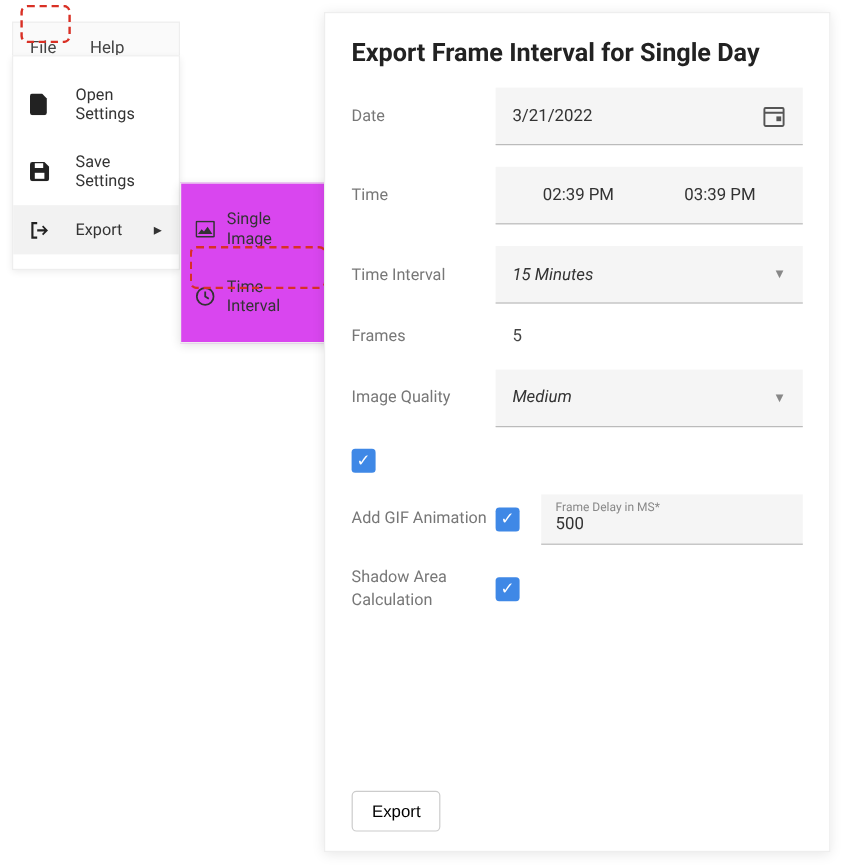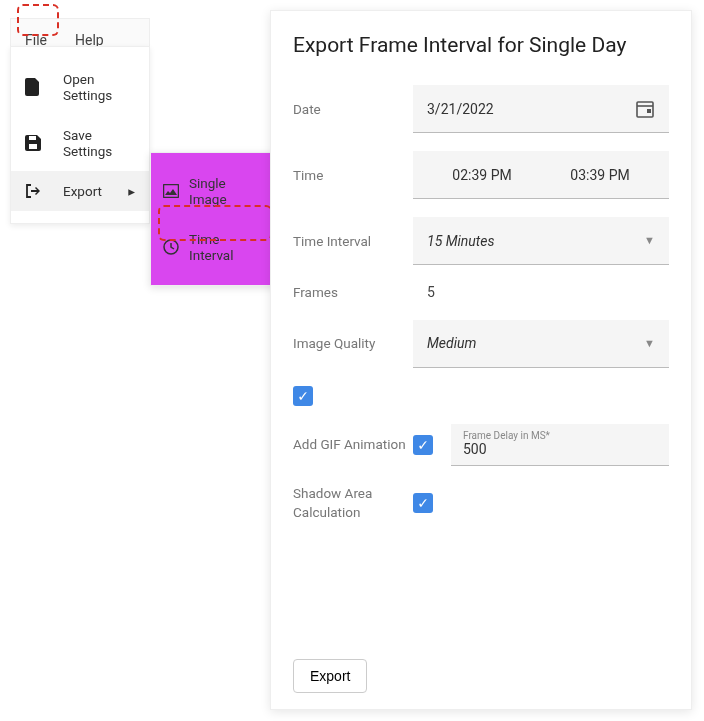--- a/index.html
+++ b/index.html
@@ -79,23 +79,23 @@
     left: 270px; top: 10px;
     width: 422px;
     height: 700px;
     background: #fff;
     border: 1px solid #eee;
     box-shadow: 0 2px 10px rgba(0,0,0,0.1);
     padding: 22px 22px 16px 22px;
   }
   .dialog h1 {
     font-size: 21px;
-    font-weight: 400;
+    font-weight: 700;
     color: #222;
-    margin-bottom: 28px;
+    margin-bottom: 16px;
   }
   .row {
     display: flex;
     align-items: center;
     margin-bottom: 18px;
   }
   .label {
     width: 120px;
     font-size: 13.5px;
     color: #777;

